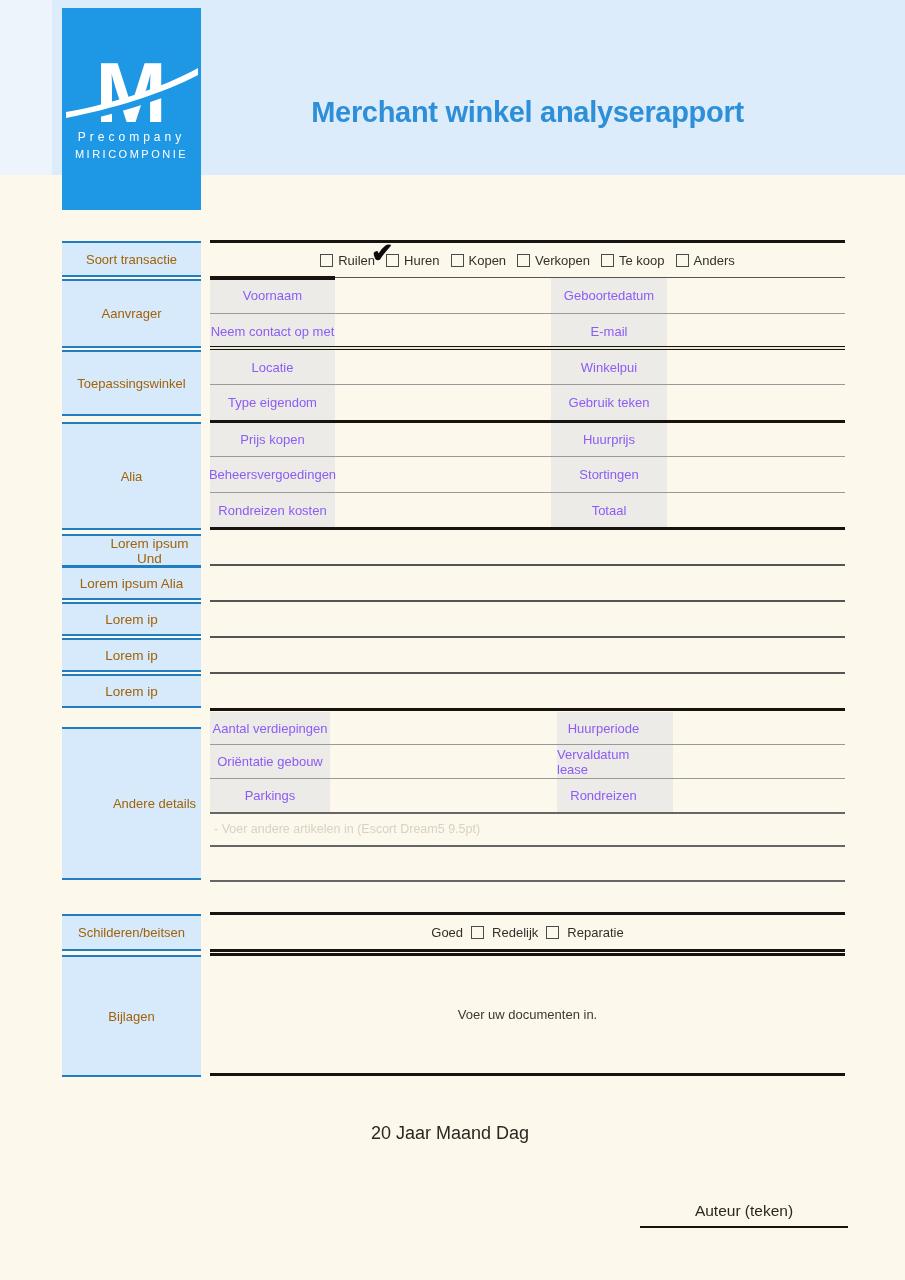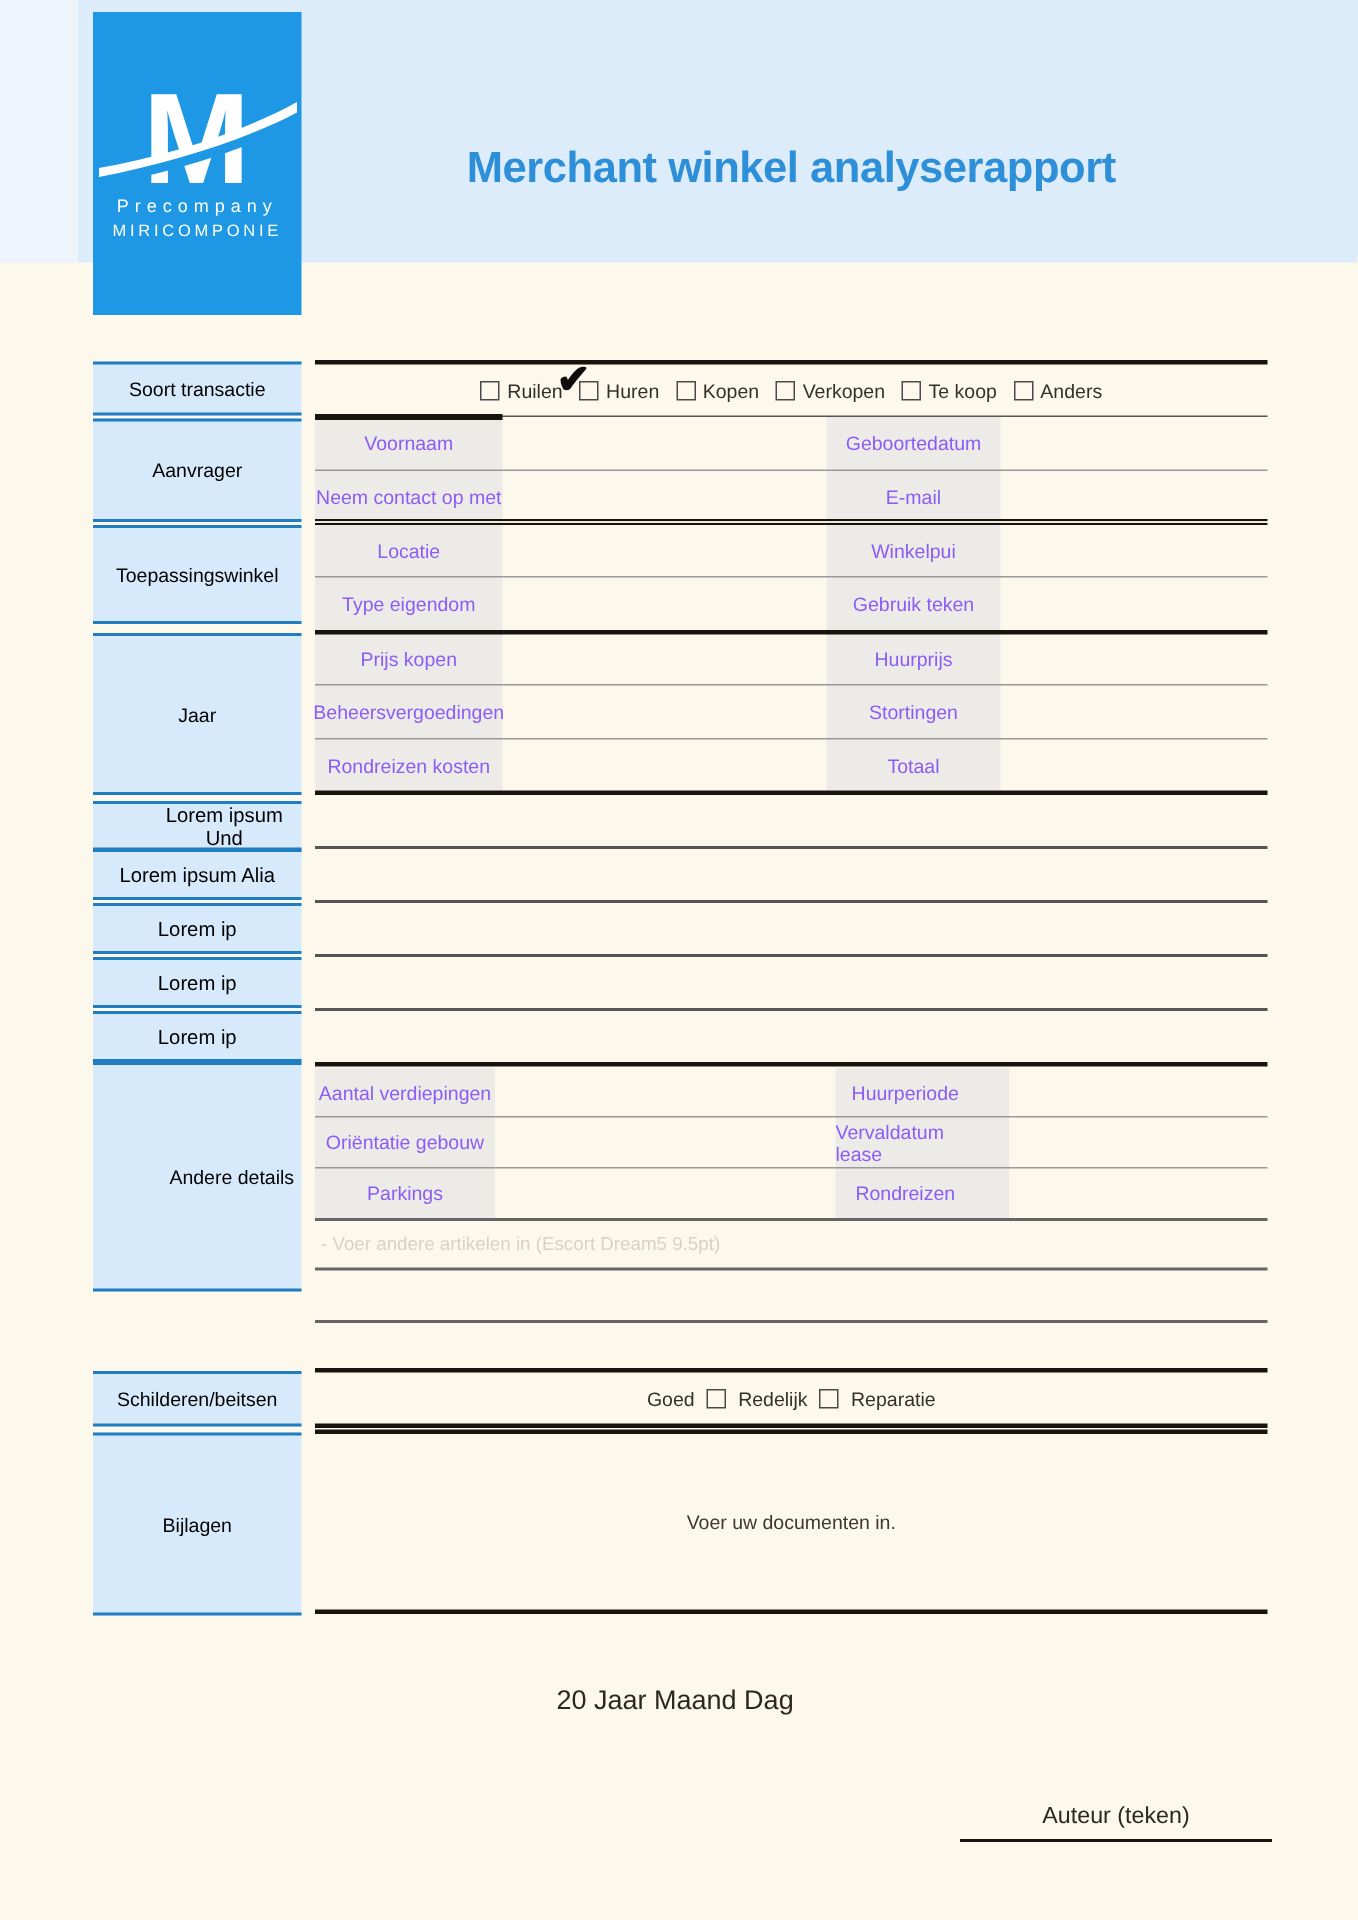--- a/index.html
+++ b/index.html
@@ -13,21 +13,21 @@
   .logo svg{position:absolute;left:0;top:22px;width:139px;height:110px;}
   .logo-line1{position:absolute;left:0;top:122px;width:139px;text-align:center;
       color:#fff;font-size:12px;letter-spacing:4px;}
   .logo-line2{position:absolute;left:0;top:140px;width:139px;text-align:center;
       color:#fff;font-size:11px;letter-spacing:2.5px;}
   .title{left:210px;top:96px;width:635px;text-align:center;font-size:29px;
       font-weight:bold;color:#2e8fd9;letter-spacing:-0.3px;}
   
   .sb{left:62px;width:139px;background:#d7eafc;border-top:2.5px solid #1f7dc0;
       border-bottom:2.5px solid #1f7dc0;display:flex;align-items:center;
-      justify-content:center;text-align:center;color:#000000;font-size:13px;}
+      justify-content:center;text-align:center;color:#a16207;font-size:13px;}
   .sb.big{font-size:13.5px;}
   
   .line{left:210px;width:635px;background:#555;height:1px;}
   .thick{left:210px;width:635px;height:3px;background:#17140f;}
   .dbl{left:210px;width:635px;height:4px;
        background:linear-gradient(#17140f 30%,#efe9dc 30%,#efe9dc 65%,#17140f 65%);}
   .gray{background:#edebe7;}
   .frow{left:210px;width:635px;}
   .cell{position:absolute;top:0;height:100%;display:flex;align-items:center;
         justify-content:center;font-size:13px;color:#8b5cf6;}
@@ -63,27 +63,27 @@
     <path d="M4 82 C 50 74 100 58 136 38 L136 45 C 100 64 50 79 4 88 Z" fill="#ffffff"></path>
   </svg>
   <div class="logo-line1">Precompany</div>
   <div class="logo-line2">MIRICOMPONIE</div>
 </div>
 <div class="abs title">Merchant winkel analyserapport</div>
 
 <div class="abs sb" style="top:241px;height:36px;">Soort transactie</div>
 <div class="abs sb" style="top:279px;height:69px;">Aanvrager</div>
 <div class="abs sb" style="top:350px;height:66px;">Toepassingswinkel</div>
-<div class="abs sb" style="top:422px;height:108px;">Jaar</div>
+<div class="abs sb" style="top:422px;height:108px;">Alia</div>
 <div class="abs sb big" style="top:534px;height:33px;padding-left:36px;">Lorem ipsum Und</div>
 <div class="abs sb big" style="top:566px;height:34px;">Lorem ipsum Alia</div>
 <div class="abs sb big" style="top:602px;height:34px;">Lorem ip</div>
 <div class="abs sb big" style="top:638px;height:34px;">Lorem ip</div>
 <div class="abs sb big" style="top:674px;height:34px;">Lorem ip</div>
-<div class="abs sb" style="top:708px;height:153px;padding-left:46px;">Andere details</div>
+<div class="abs sb" style="top:727px;height:153px;padding-left:46px;">Andere details</div>
 <div class="abs sb" style="top:914px;height:37px;">Schilderen/beitsen</div>
 <div class="abs sb" style="top:955px;height:122px;">Bijlagen</div>
 
 <div class="abs gray" style="left:210px;top:278px;width:125px;height:249px;"></div>
 <div class="abs gray" style="left:551px;top:278px;width:116px;height:249px;"></div>
 <div class="abs gray" style="left:210px;top:712px;width:120px;height:100px;"></div>
 <div class="abs gray" style="left:557px;top:712px;width:116px;height:100px;"></div>
 
 <div class="abs thick" style="top:240px;"></div>
 <div class="abs frow ckrow" style="top:243px;height:34px;">

